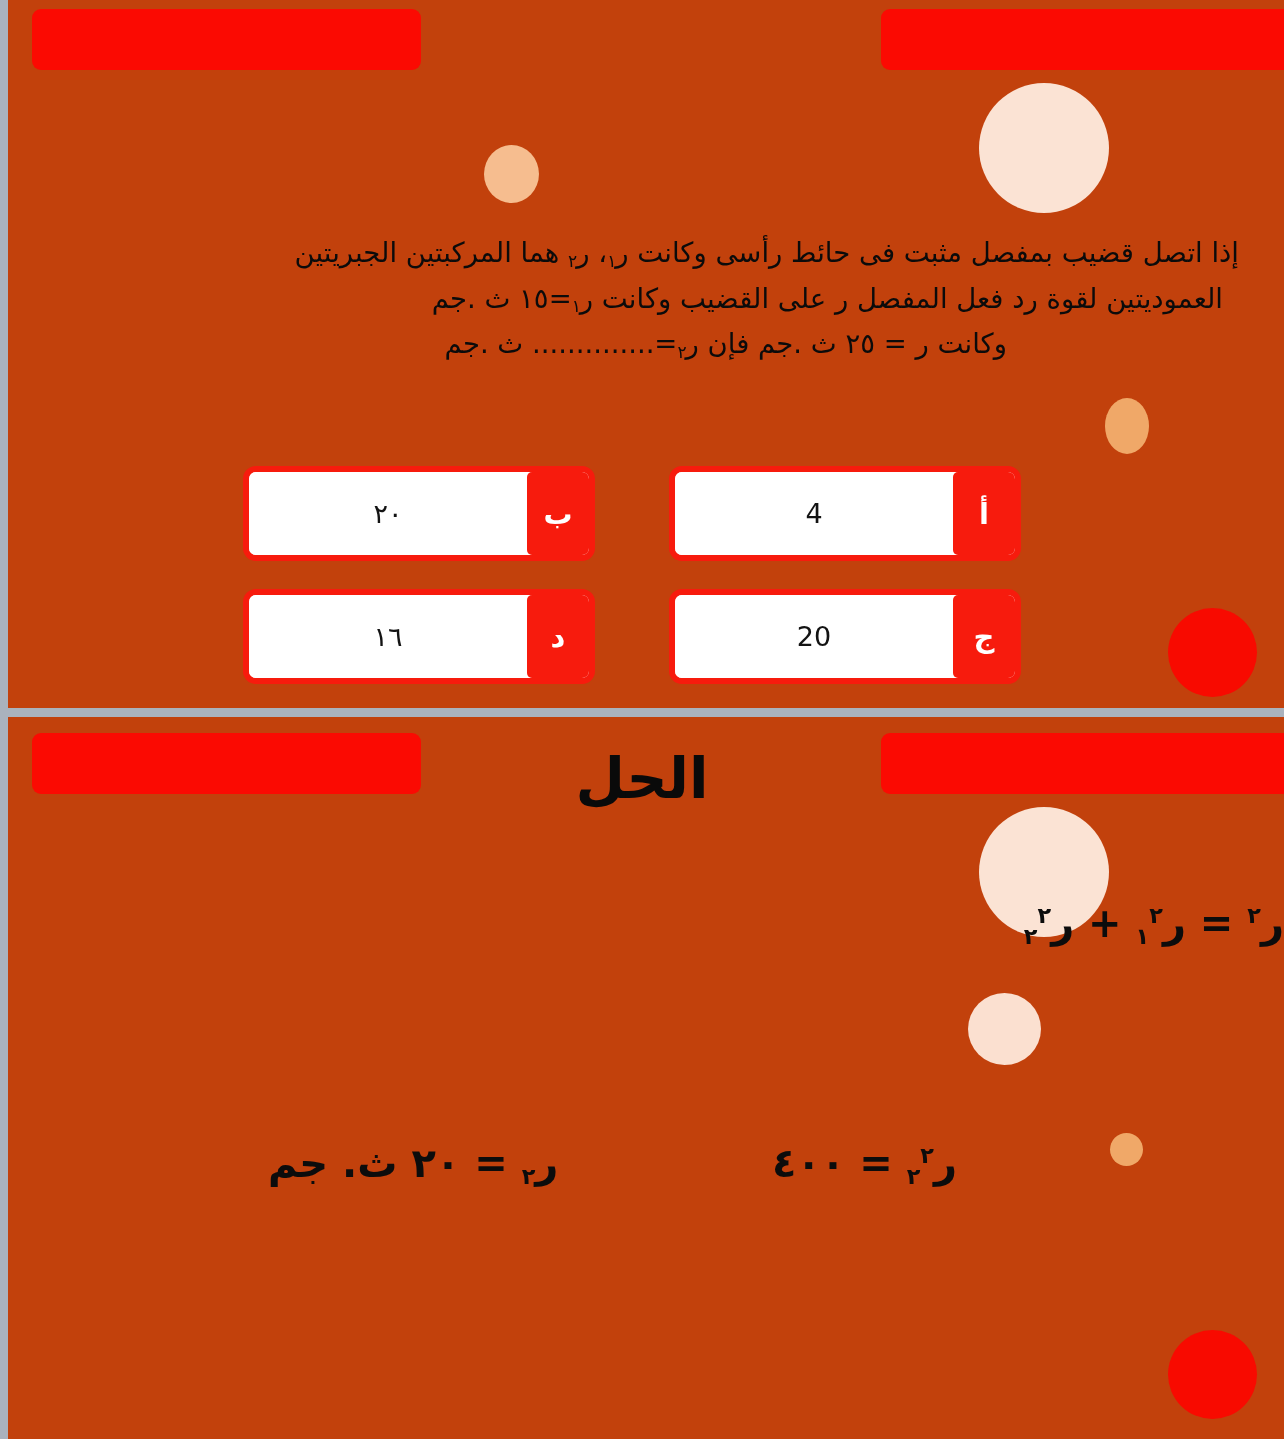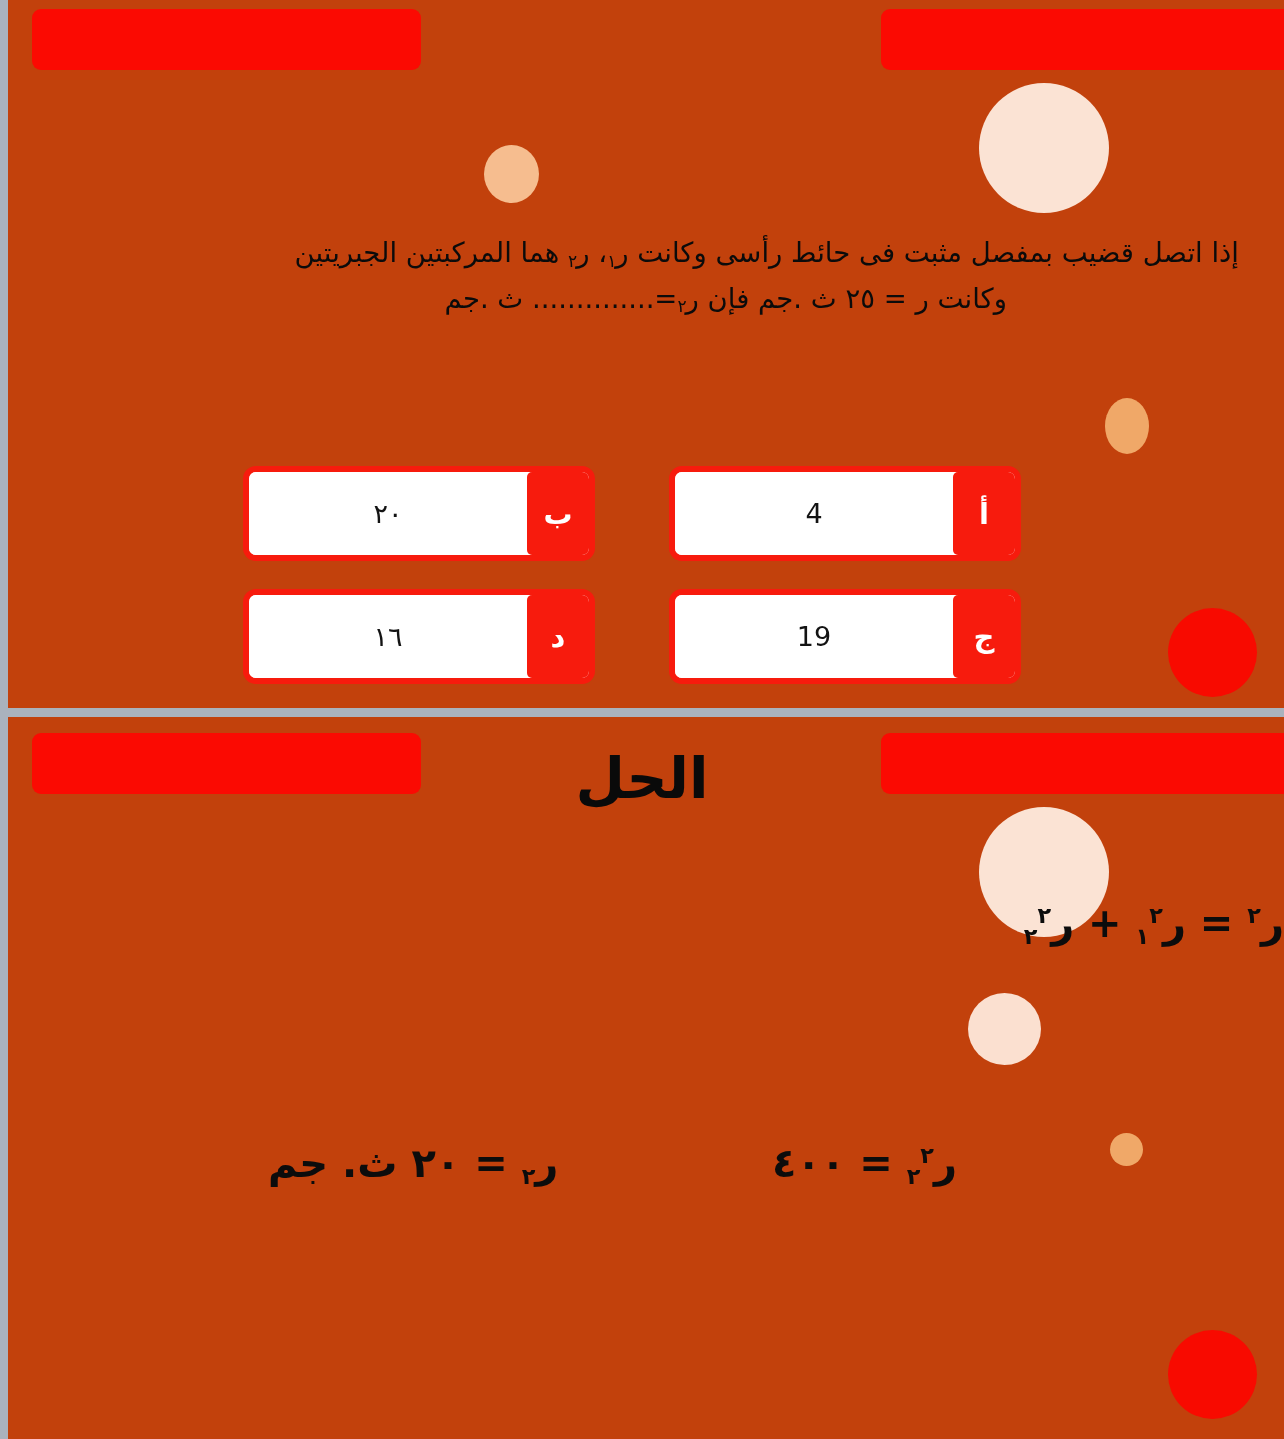--- a/index.html
+++ b/index.html
@@ -190,39 +190,40 @@
   <div class="blob blob-c"></div>
   <div class="blob blob-d"></div>
   <div class="blob blob-e"></div>
   <div class="blob blob-f"></div>
   <div class="blob blob-g"></div>
   <div class="blob blob-h"></div>
 
   <div class="question-stem">
     <span class="ln ln-1"><span>إذا اتصل قضيب بمفصل مثبت فى حائط رأسى وكانت </span><span>ر</span><sub class="vsub">١</sub><span>، </span><span>ر</span><sub class="vsub">٢</sub><span> هما المركبتين الجبريتين</span></span>
 
+    <span class="ln ln-2"><span>العموديتين لقوة رد فعل المفصل ر على القضيب وكانت   </span><span>ر</span><sub class="vsub">١</sub><span>=١٥ ث .جم</span></span>
 
     <span class="ln ln-3"><span>وكانت ر = ٢٥ ث .جم  فإن </span><span>ر</span><sub class="vsub">٢</sub><span>=.............. ث .جم</span></span>
   </div>
 
   <div class="options">
 
     <div class="option opt-a">
       <span class="tag">أ</span>
       <span class="val">4</span>
     </div>
 
     <div class="option opt-b">
       <span class="tag">ب</span>
       <span class="val">٢٠</span>
     </div>
 
     <div class="option opt-c">
       <span class="tag">ج</span>
-      <span class="val">19</span>
+      <span class="val">20</span>
     </div>
 
     <div class="option opt-d">
       <span class="tag">د</span>
       <span class="val">١٦</span>
     </div>
 
   </div>
 
   <div class="solution-title">الحل</div>

